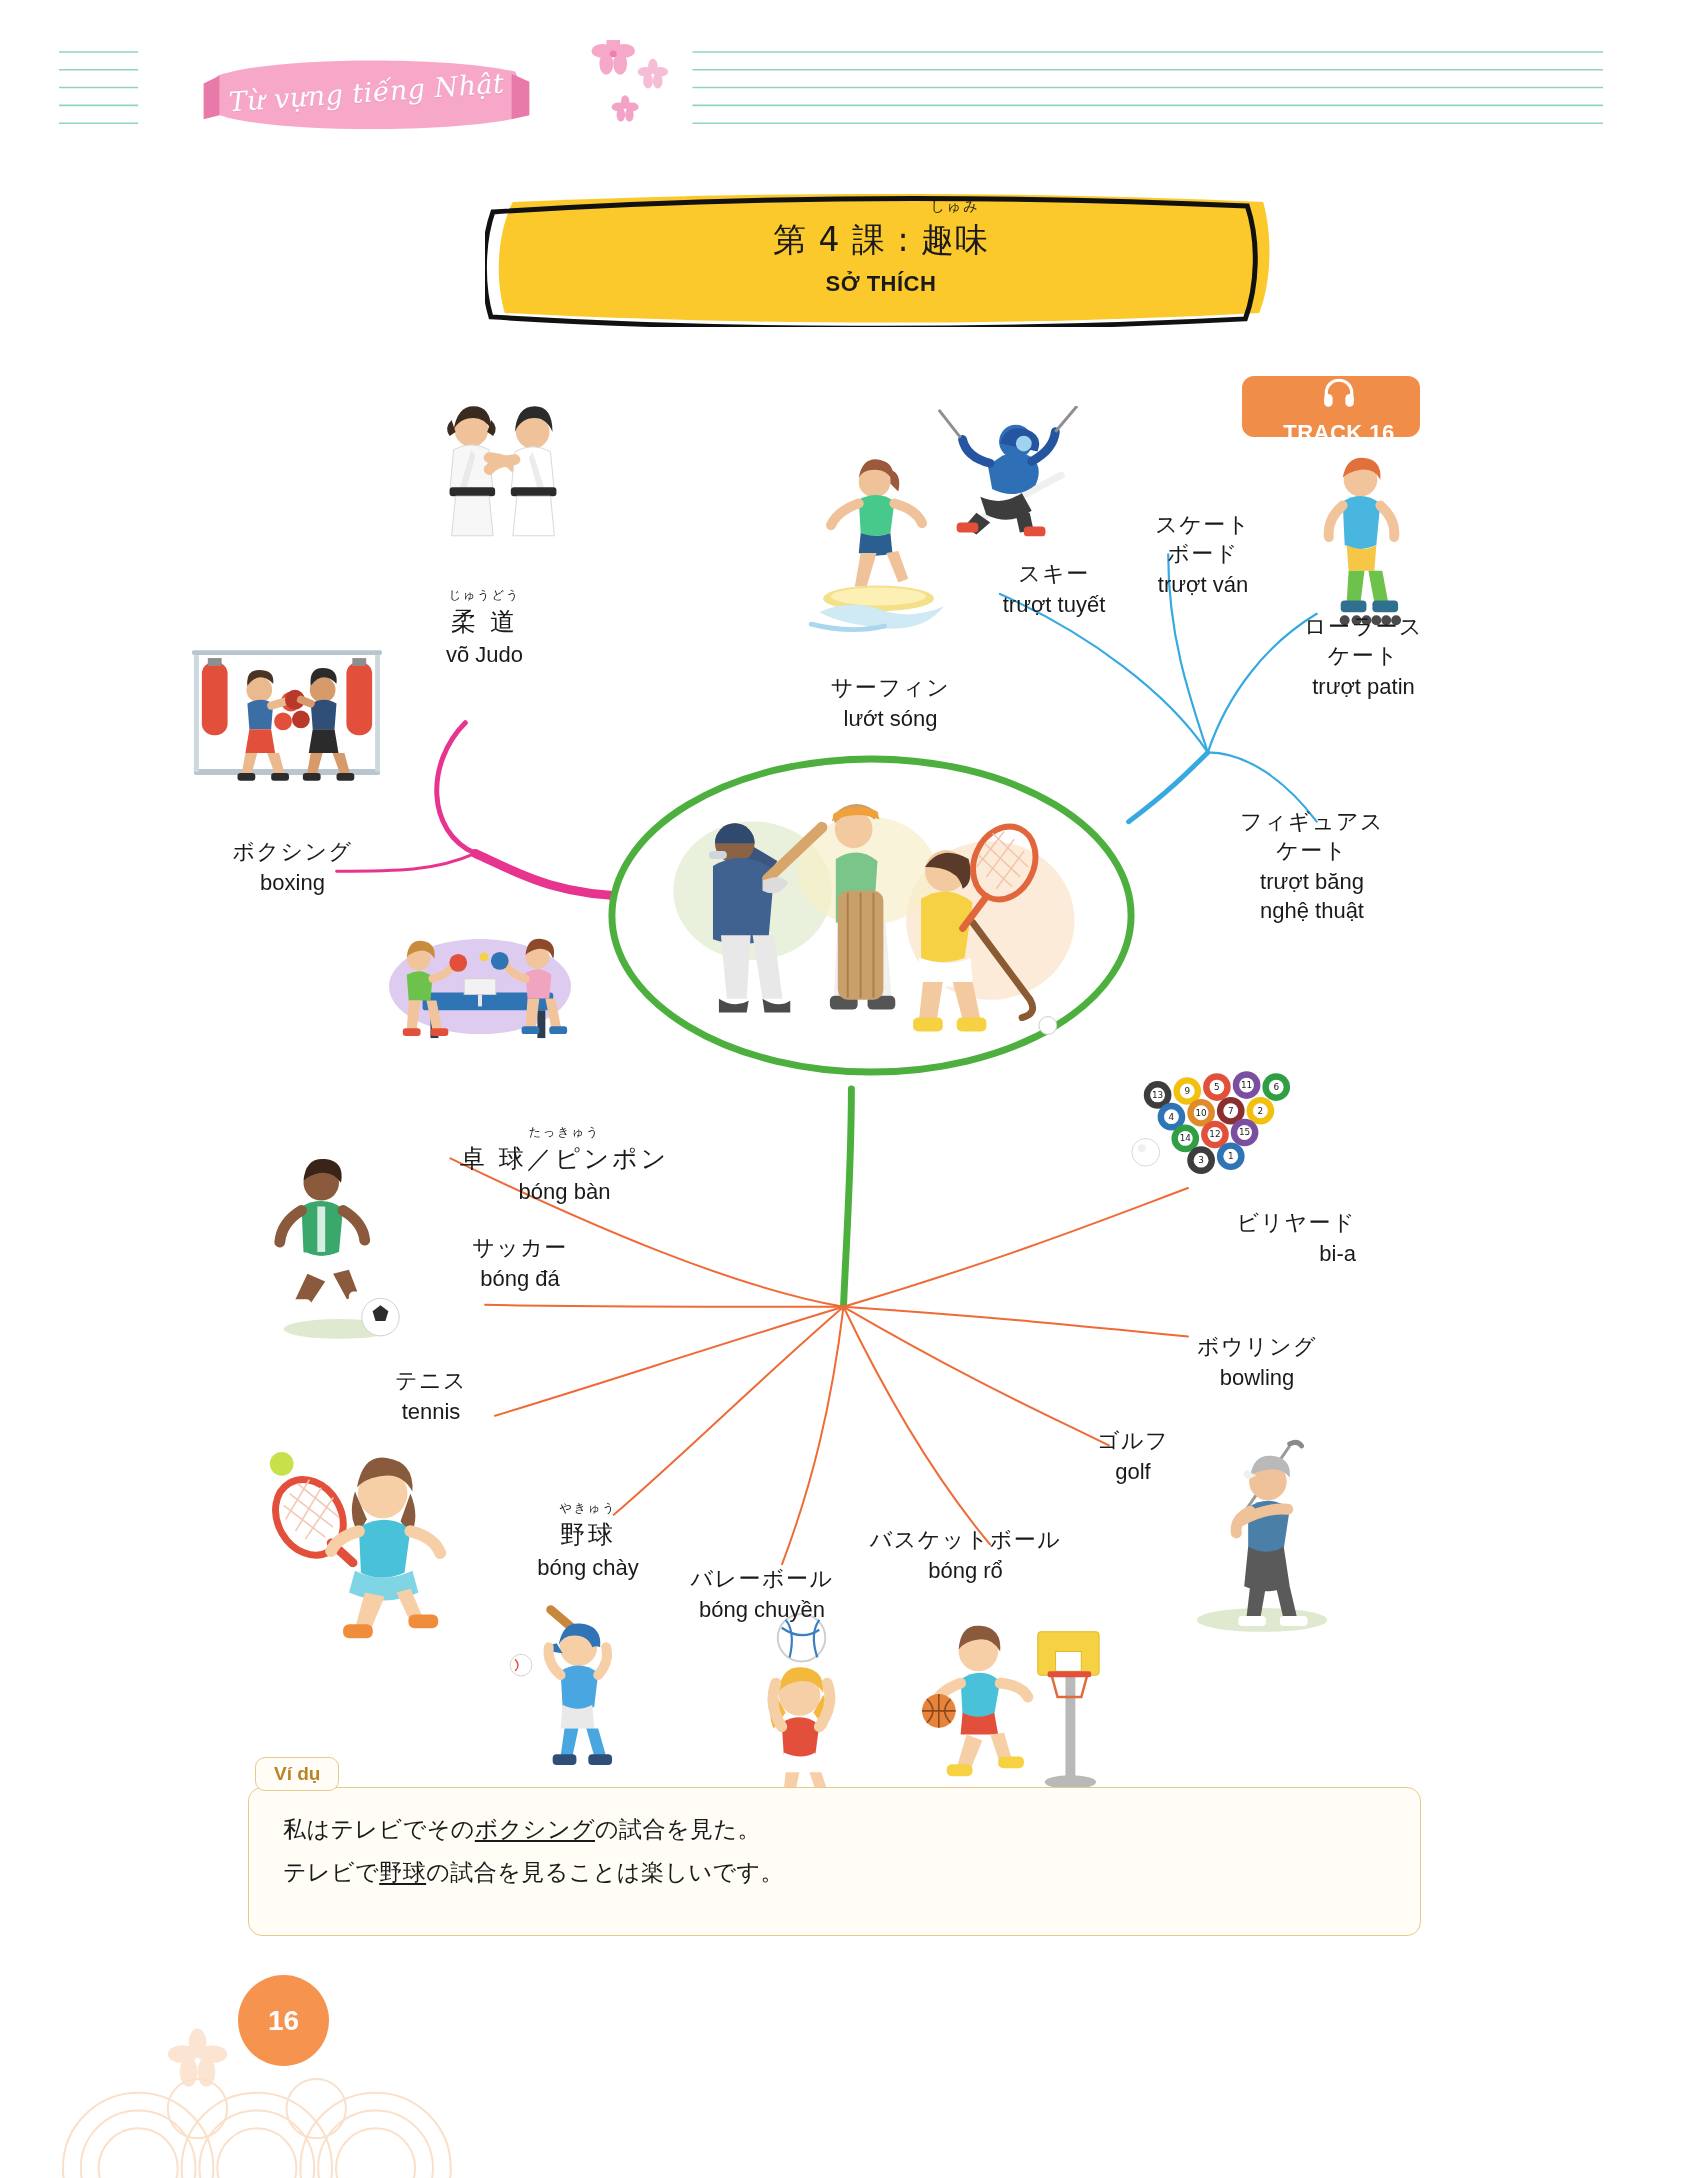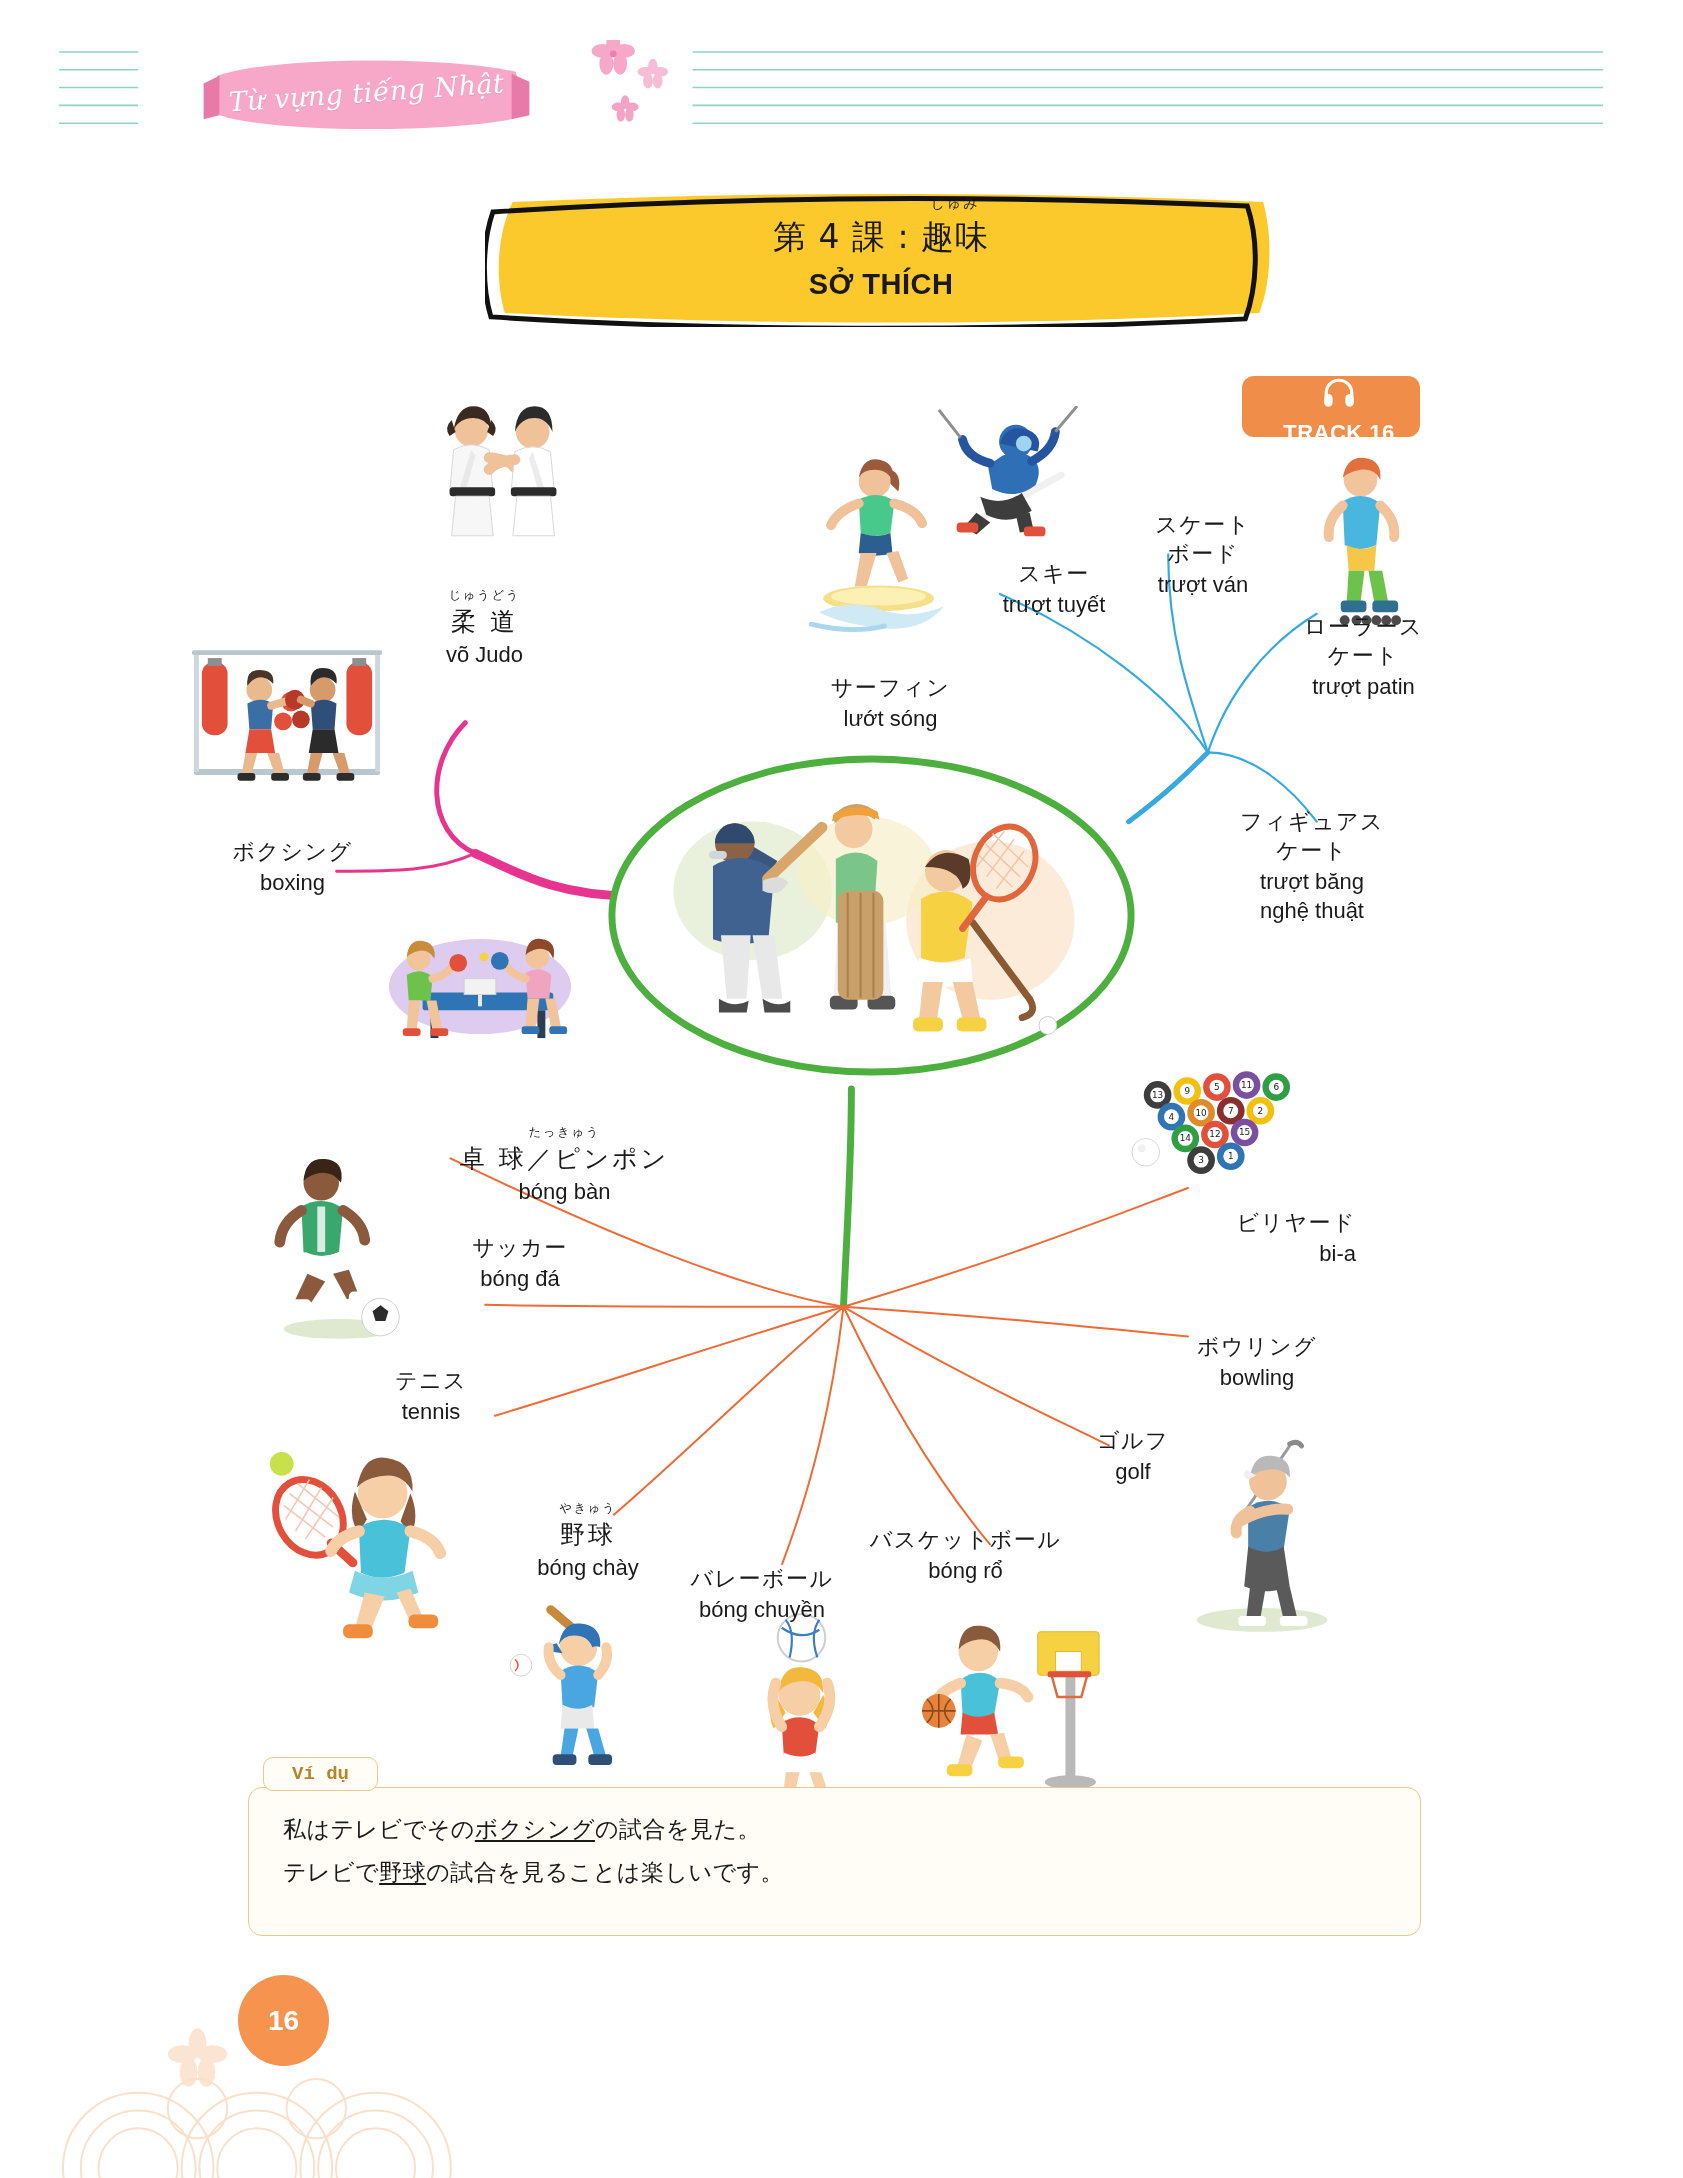--- a/index.html
+++ b/index.html
@@ -83,21 +83,21 @@
   .furigana {
     position: absolute;
     top: -20px;
     left: 50%;
     transform: translateX(-50%);
     font-size: 14px;
     white-space: nowrap;
     letter-spacing: 2px;
   }
   .title-vn {
-    font-size: 29px;
+    font-size: 22px;
     font-weight: bold;
     color: #1a1a1a;
     margin-top: 8px;
     letter-spacing: 0.5px;
     font-family: "Liberation Sans", sans-serif;
   }
 
   
   .track-badge {
     position: absolute;
@@ -196,26 +196,25 @@
     box-sizing: border-box;
     padding: 26px 34px;
   }
   .example-tab {
     position: absolute;
     left: 255px;
     top: 1757px;
     background: #fffdf6;
     border: 1.5px solid #e8c98a;
     border-radius: 10px;
-    padding: 5px 28px;
+    padding: 5px 18px;
     font-size: 19px;
     font-weight: bold;
     color: #b8832a;
-    font-family: Liberation Mono, monospace;
-    margin-left: 8px;
+    font-family: Liberation Sans, sans-serif;
   }
   .example-line {
     font-size: 23px;
     color: #1a1a1a;
     font-family: "DejaVu Sans", sans-serif;
     margin-bottom: 12px;
     letter-spacing: 0.5px;
   }
   .u {
     text-decoration: underline;

